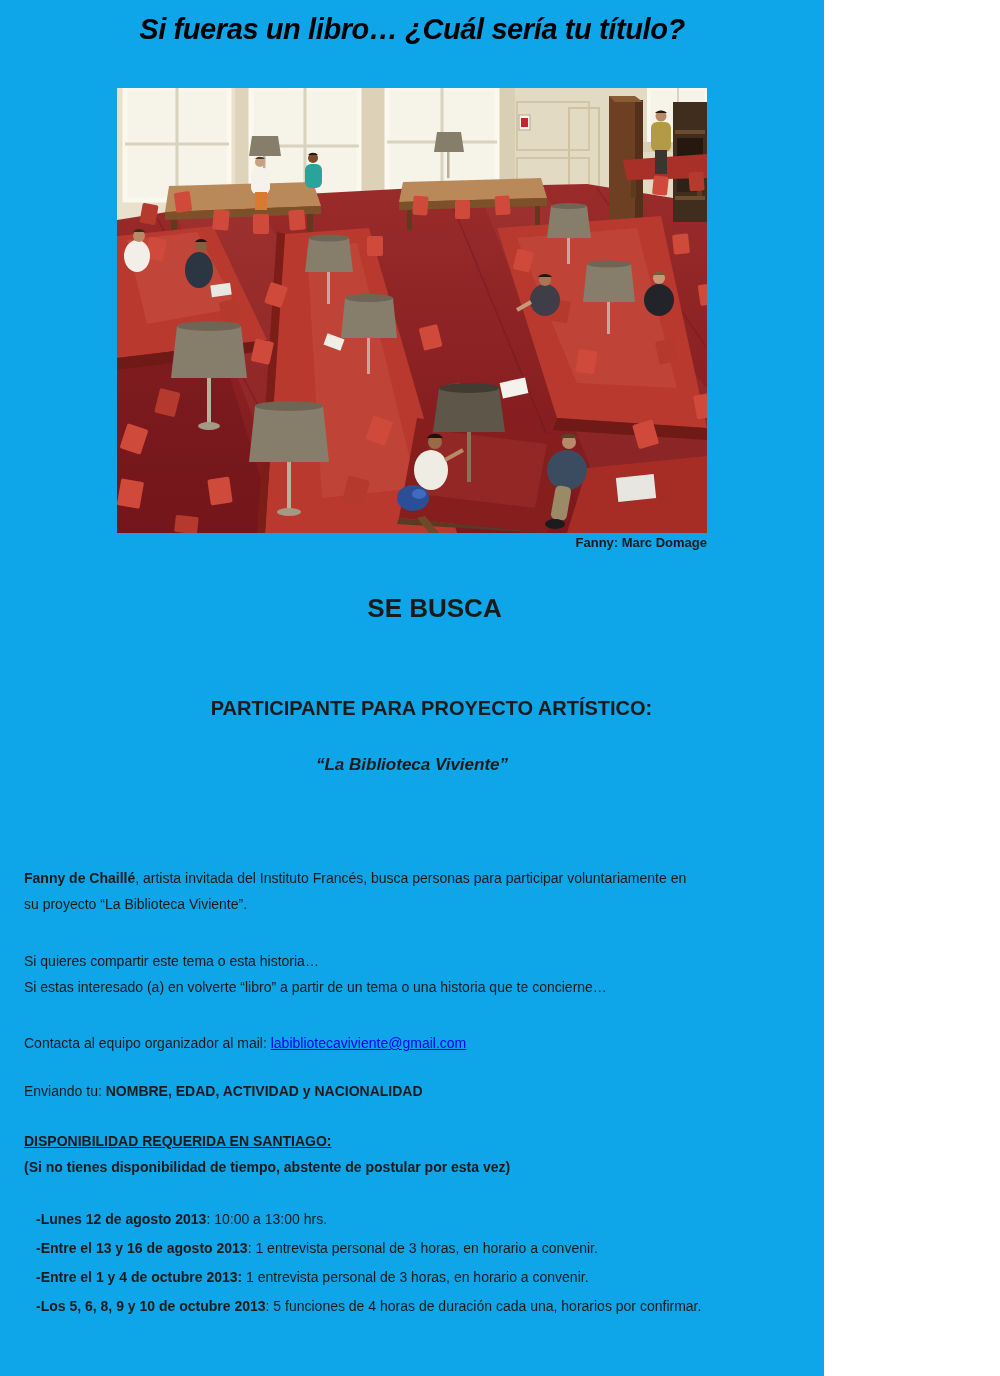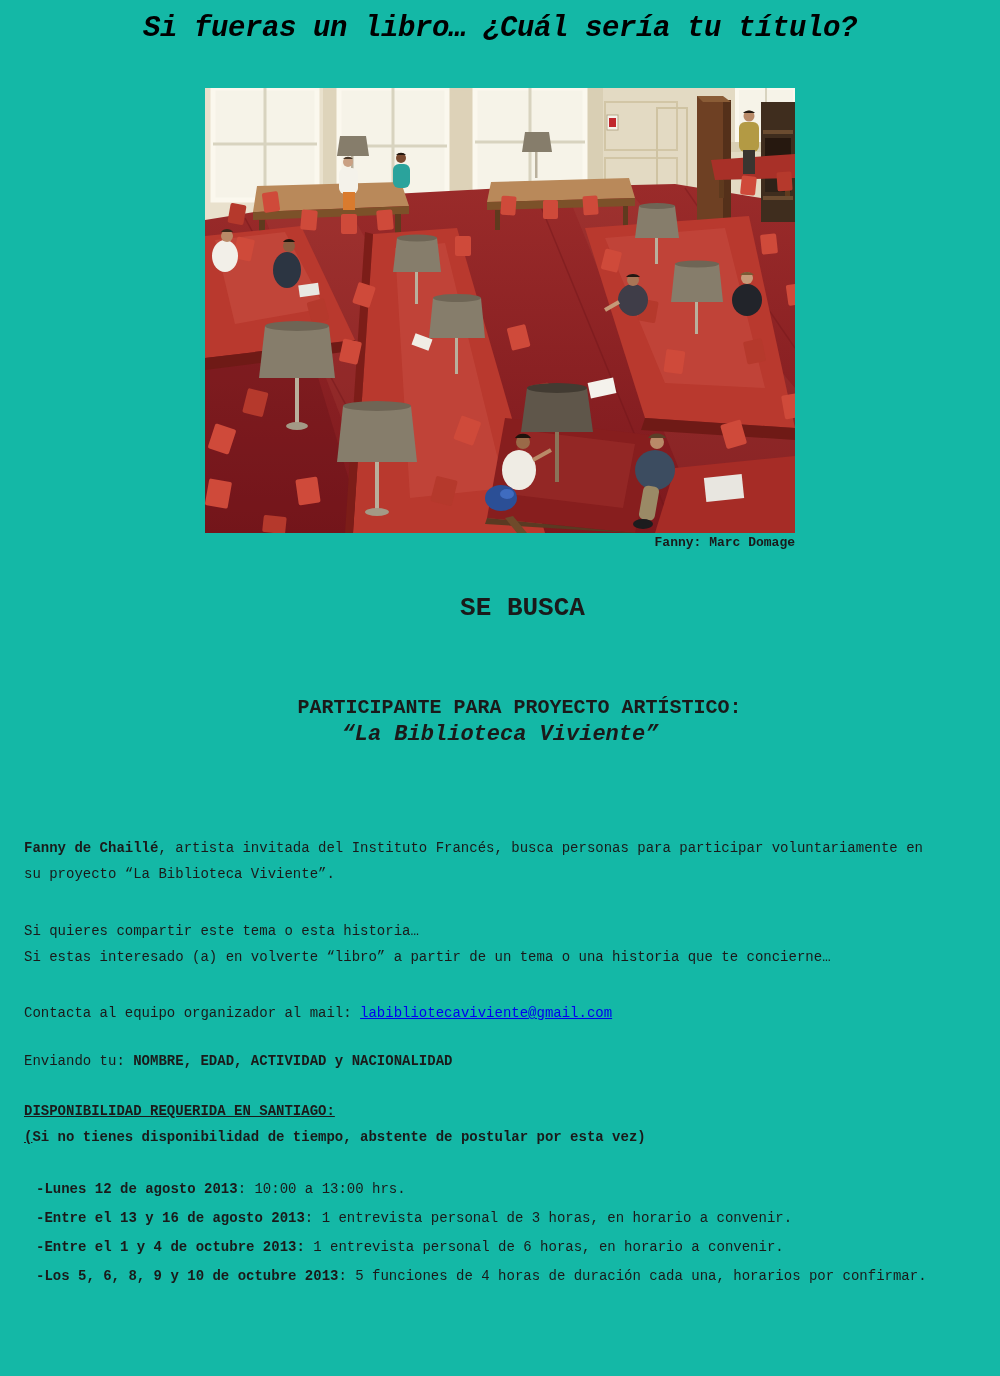--- a/index.html
+++ b/index.html
@@ -3,21 +3,21 @@
 <meta charset="utf-8">
 <style>
   * { box-sizing: border-box; }
   html, body { margin: 0; padding: 0; background: #fff; }
   body {
     width: 1000px; height: 1376px;
     font-family: "Liberation Sans", sans-serif;
     color: #1a1a1a;
     overflow: hidden;
   }
-  .doc { width: 1000px; height: 1376px; position: relative; background: #14b8a6; font-family: Liberation Mono, monospace; }
+  .doc { width: 824px; height: 1376px; position: relative; background: #0ea5e9; }
 
   .title {
     padding-top: 10px;
     text-align: center;
     font-size: 29px; line-height: 38px;
     font-weight: bold; font-style: italic;
     letter-spacing: -0.4px;
     color: #000;
   }
 
@@ -32,22 +32,22 @@
 
   .h-sebusca {
     margin-top: 42px; text-align: center;
     font-size: 26px; line-height: 30px; font-weight: bold; padding-left: 45px;
   }
   .h-participante {
     margin-top: 72px; text-align: center;
     font-size: 20px; line-height: 26px; font-weight: bold; padding-left: 39px;
   }
   .h-biblioteca {
-    text-align: center;
-    font-size: 22px; line-height: 27px;
+    margin-top: 30px; text-align: center;
+    font-size: 17px; line-height: 27px;
     font-weight: bold; font-style: italic;
   }
 
   .content {
     margin: 87px 24px 0 24px;
     font-size: 14px; line-height: 26px;
   }
   .content p { margin: 0; }
   .line { display: block; white-space: nowrap; }
   b, .b { font-weight: bold; }
@@ -356,18 +356,18 @@
     <p>
       <span class="line"><b class="u">DISPONIBILIDAD REQUERIDA EN SANTIAGO:</b></span>
       <span class="line"><b><span class="u">(</span><span>Si no tienes disponibilidad de tiempo, abstente de postular por esta vez)</span></b></span>
     </p>
 
     <div class="gap26"></div>
 
     <div class="dates">
       <p><b>-Lunes 12 de agosto 2013</b><span>: 10:00 a 13:00 hrs.</span></p>
       <p><b>-Entre el 13 y 16 de agosto 2013</b><span>: 1 entrevista personal de 3 horas, en horario a convenir.</span></p>
-      <p><b>-Entre el 1 y  4 de octubre 2013:</b><span> 1 entrevista personal de 6 horas, en horario a convenir.</span></p>
+      <p><b>-Entre el 1 y  4 de octubre 2013:</b><span> 1 entrevista personal de 3 horas, en horario a convenir.</span></p>
       <p><b>-Los 5, 6, 8, 9 y 10 de octubre 2013</b><span>: 5 funciones de 4 horas de duración cada una, horarios por confirmar.</span></p>
     </div>
 
   </div>
 </div>
 
 </body></html>

